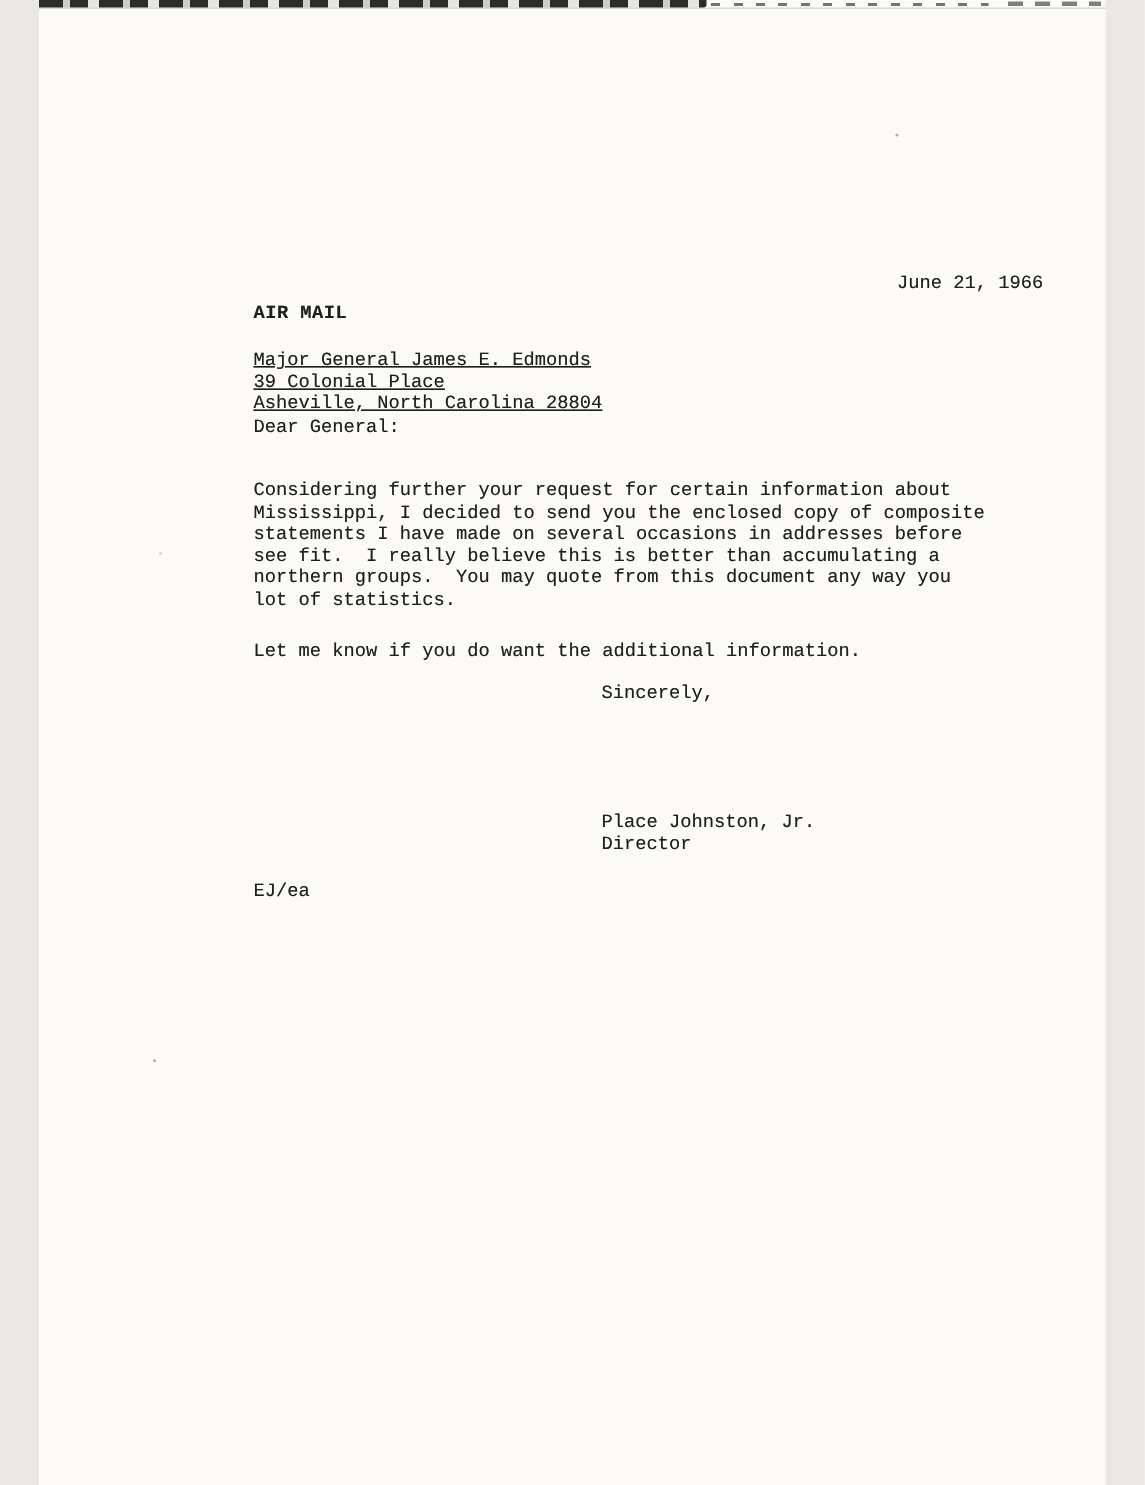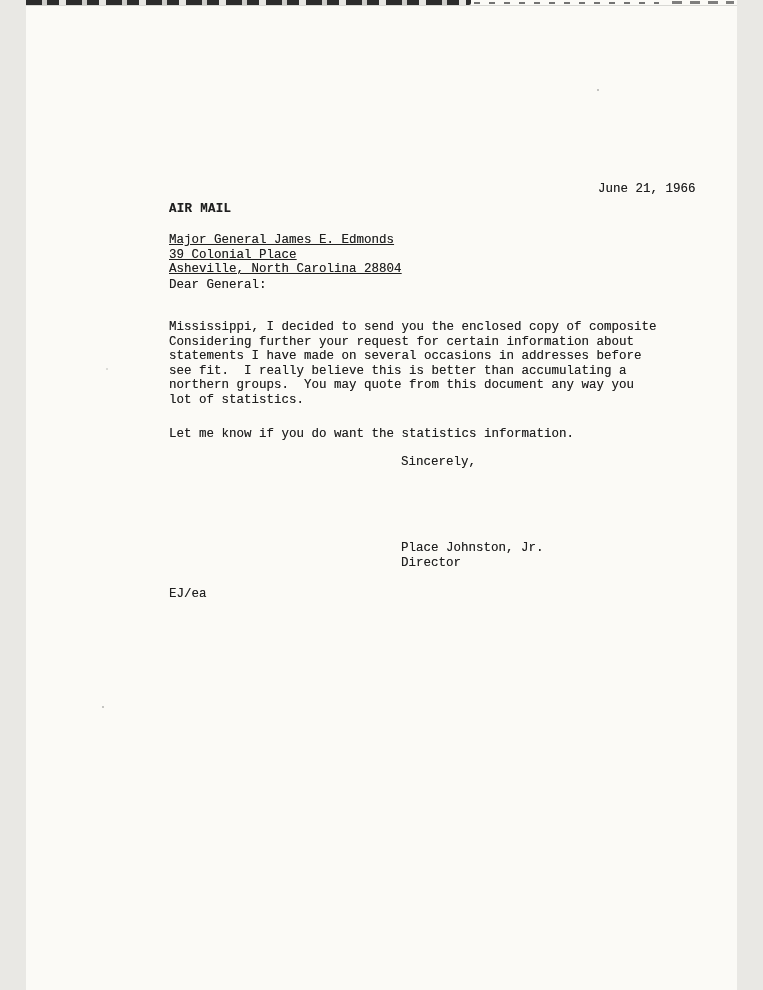--- a/index.html
+++ b/index.html
@@ -96,29 +96,29 @@
 
   <div class="block recipient">
     <div class="line">Major General James E. Edmonds</div>
     <div class="line">39 Colonial Place</div>
     <div class="line">Asheville, North Carolina 28804</div>
   </div>
 
   <div class="block salutation line">Dear General:</div>
 
   <div class="block paragraph-1">
+    <div class="line">Considering further your request for certain information about</div>
     <div class="line">Mississippi, I decided to send you the enclosed copy of composite</div>
-    <div class="line">Considering further your request for certain information about</div>
     <div class="line">statements I have made on several occasions in addresses before</div>
     <div class="line">see fit.  I really believe this is better than accumulating a</div>
     <div class="line">northern groups.  You may quote from this document any way you</div>
     <div class="line">lot of statistics.</div>
   </div>
 
-  <div class="block paragraph-2 line">Let me know if you do want the statistics information.</div>
+  <div class="block paragraph-2 line">Let me know if you do want the additional information.</div>
 
   <div class="block closing line">Sincerely,</div>
 
   <div class="block signature-block">
     <div class="line">Place Johnston, Jr.</div>
     <div class="line">Director</div>
   </div>
 
   <div class="block typist-initials line">EJ/ea</div>
 

